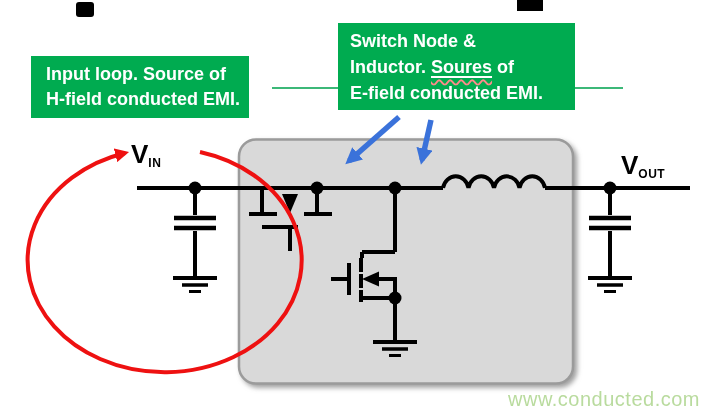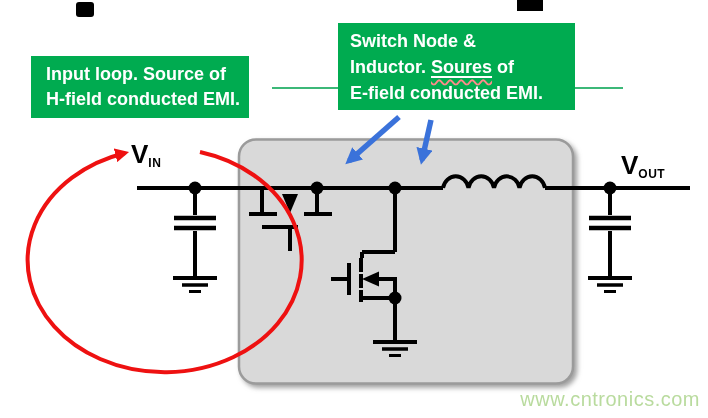--- a/index.html
+++ b/index.html
@@ -145,15 +145,15 @@
 
     <g stroke="var(--arrow-blue)" stroke-width="5.5" fill="none">
       <path d="M399,117 L349,161" marker-end="url(#blueArrow)"></path>
       <path d="M431,120 L422,160" marker-end="url(#blueArrow)"></path>
     </g>
   </svg>
 
   <div class="vlabel vin"><span class="main">V</span><span class="sub">IN</span></div>
   <div class="vlabel vout"><span class="main">V</span><span class="sub">OUT</span></div>
 
-  <div class="watermark">www.cntronics.com</div>
+  <div class="watermark">www.conducted.com</div>
 
 </div>
 
 </body></html>

